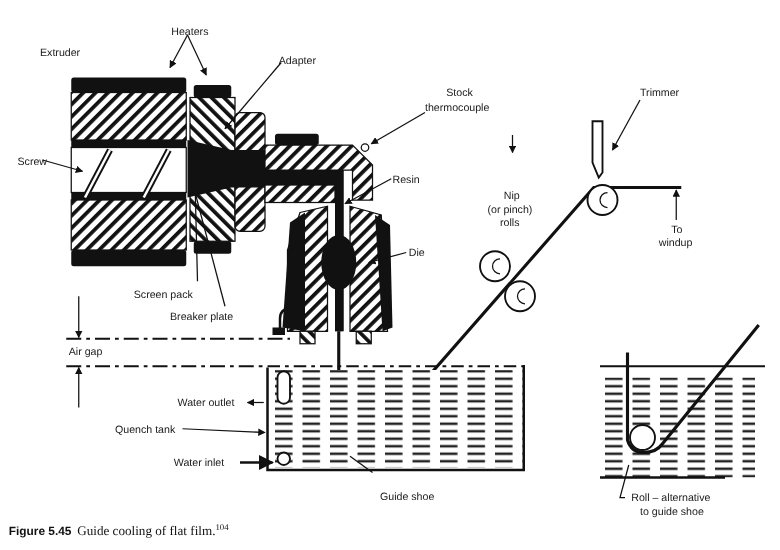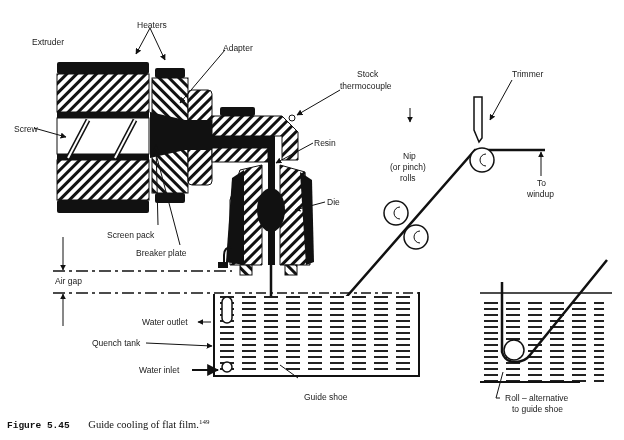--- a/index.html
+++ b/index.html
@@ -1,20 +1,20 @@
 <!DOCTYPE html>
 <html><head>
 <meta charset="utf-8">
 <style>
   html, body { margin:0; padding:0; background:#ffffff; }
   body { width:624px; height:440px; position:relative; overflow:hidden; font-family:"Liberation Sans", sans-serif; }
   #diagram { position:absolute; left:0; top:0; }
   .lbl { font-family:"Liberation Sans", sans-serif; font-size:8.5px; fill:#1a1a1a; }
   .caption { position:absolute; left:7px; top:418px; font-size:9.5px; color:#111; white-space:nowrap; }
-  .caption .fig { font-family:Liberation Mono, monospace; font-weight:bold; margin-right:16px; }
+  .caption .fig { font-family:Liberation Sans, sans-serif; font-weight:bold; margin-right:2px; }
   .caption .txt { font-family:"Liberation Serif", serif; font-size:10.5px; }
   .caption sup { font-family:"Liberation Serif", serif; font-size:7px; }
 </style>
 </head>
 <body>
 
 <svg id="diagram" width="624" height="440" viewBox="0 0 624 440" xmlns="http://www.w3.org/2000/svg">
   <defs>
     <pattern id="hatch" patternUnits="userSpaceOnUse" width="7" height="7" patternTransform="rotate(45)">
       <rect width="7" height="7" fill="#fff"></rect>
@@ -152,14 +152,14 @@
   <text class="lbl" x="400" y="181">rolls</text>
   <text class="lbl" x="512" y="77">Trimmer</text>
   <text class="lbl" x="537" y="186">To</text>
   <text class="lbl" x="527" y="197">windup</text>
   <text class="lbl" x="505" y="401">Roll – alternative</text>
   <text class="lbl" x="512" y="412">to guide shoe</text>
 </svg>
 
 <div class="caption">
   <span class="fig">Figure 5.45</span>
-  <span class="txt">Guide cooling of flat film.</span><sup>149</sup>
+  <span class="txt">Guide cooling of flat film.</span><sup>104</sup>
 </div>
 
 </body></html>

